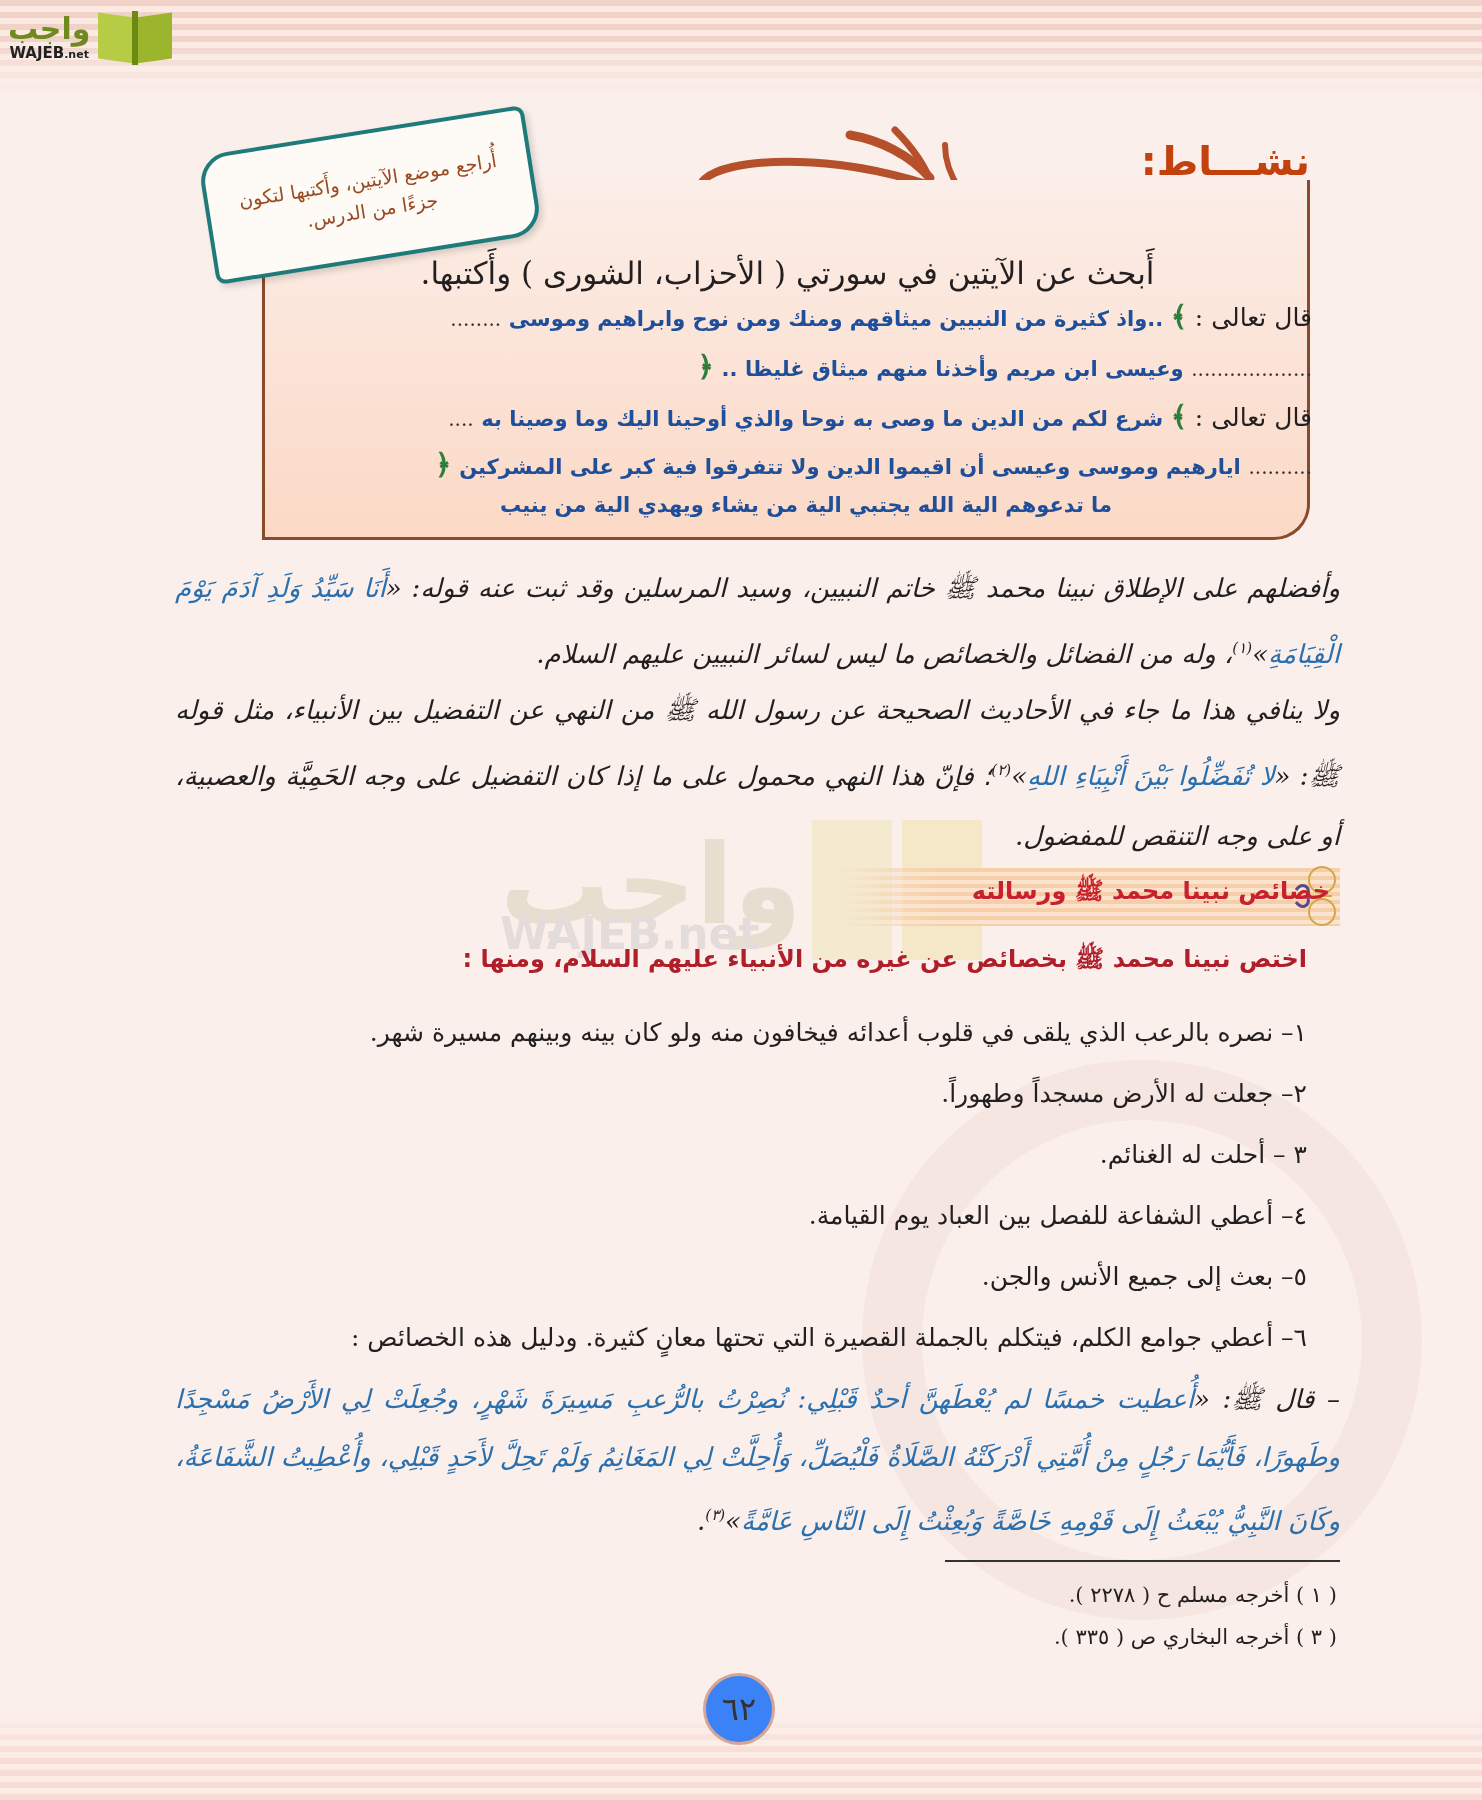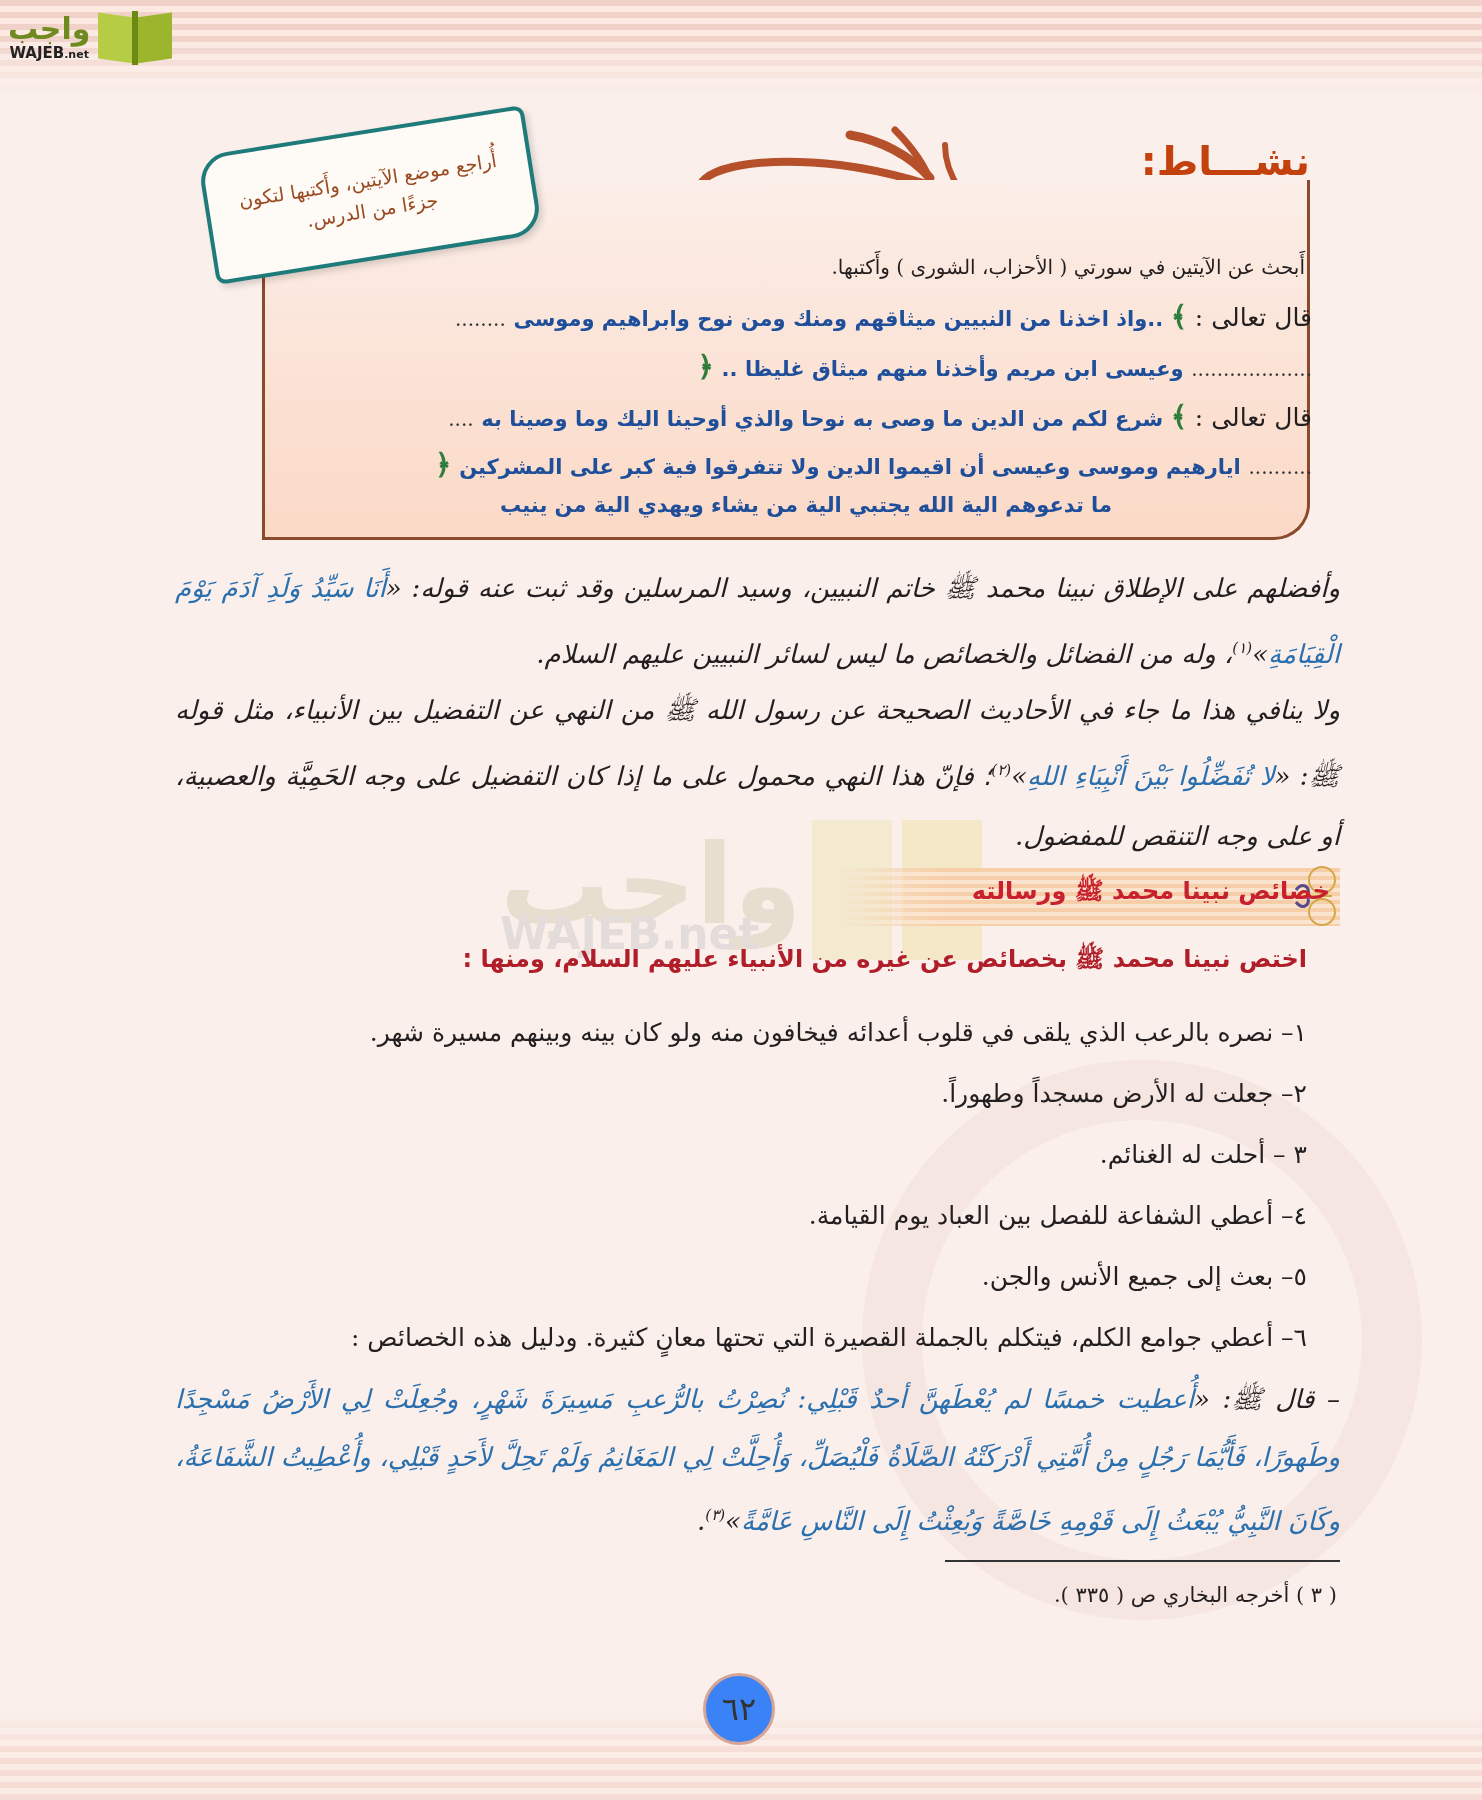--- a/index.html
+++ b/index.html
@@ -58,21 +58,21 @@
 
     .note-card {
       position: absolute; left: 205px; top: 130px; width: 330px; height: 130px;
       background: #fefaf6; border: 4px solid #1f7a7a; border-radius: 30px 10px 30px 10px;
       transform: rotate(-9deg); box-shadow: 3px 4px 6px rgba(0,0,0,.15);
       display: flex; align-items: center; justify-content: center;
     }
     .note-text { direction: rtl; text-align: center; font-size: 19px; line-height: 30px; color: #9a4a20; width: 280px; }
 
     .act-line { position: absolute; right: 0; direction: rtl; white-space: nowrap; }
-    .act-instr { top: 255px; left: 270px; width: 1035px; font-size: 20px; text-align: right; right: auto; }
+    .act-instr { top: 255px; left: 270px; width: 1035px; font-size: 31px; text-align: center; right: auto; }
     .quran-row { position: absolute; direction: rtl; white-space: nowrap; font-size: 24px; }
     .qlabel { color: #231f20; font-size: 25px; }
     .qtext { font-family: "DejaVu Sans", sans-serif; font-weight: bold; color: #1f4f9a; font-size: 21px; }
     .dots { color: #333; letter-spacing: 6px; font-size: 20px; }
     .bracket { color: #2e7d3a; font-size: 28px; font-weight: bold; }
 
     
     .para { position: absolute; left: 175px; width: 1165px; direction: rtl; text-align: justify; font-size: 26px; line-height: 60px; font-style: italic; }
     .hadith { color: #2a6fae; }
     .sup { font-size: 15px; vertical-align: super; }
@@ -154,21 +154,21 @@
 
 <div class="note-card">
   <p class="note-text">أُراجع موضع الآيتين، وأَكتبها لتكون جزءًا من الدرس.</p>
 </div>
 
 <div class="act-line act-instr" style="position:absolute;">أَبحث عن الآيتين في سورتي ( الأحزاب، الشورى ) وأَكتبها.</div>
 
 <div class="quran-row" style="right:170px; top:300px;">
   <span class="qlabel">قال تعالى :</span>
   <span class="bracket">﴾</span>
-  <span class="qtext">..واذ اخذنا من النبيين ميثاقهم ومنك ومن نوح وابراهيم وموسى</span>
+  <span class="qtext">..واذ كثيرة من النبيين ميثاقهم ومنك ومن نوح وابراهيم وموسى</span>
   <span class="dots">........</span>
 </div>
 <div class="quran-row" style="right:170px; top:350px;">
   <span class="dots">...................</span>
   <span class="qtext">وعيسى ابن مريم وأخذنا منهم ميثاق غليظا ..</span>
   <span class="bracket">﴿</span>
 </div>
 <div class="quran-row" style="right:170px; top:400px;">
   <span class="qlabel">قال تعالى :</span>
   <span class="bracket">﴾</span>
@@ -210,16 +210,17 @@
   <div class="list-item">٥– بعث إلى جميع الأنس والجن.</div>
   <div class="list-item">٦– أعطي جوامع الكلم، فيتكلم بالجملة القصيرة التي تحتها معانٍ كثيرة. ودليل هذه الخصائص :</div>
 </div>
 
 <p class="para" style="top:1370px; line-height:58px;">
   <span>– قال ﷺ: «</span><span class="hadith">أُعطيت خمسًا لم يُعْطَهنَّ أحدٌ قَبْلِي: نُصِرْتُ بالرُّعبِ مَسِيرَةَ شَهْرٍ، وجُعِلَتْ لِي الأَرْضُ مَسْجِدًا وطَهورًا، فَأَيُّمَا رَجُلٍ مِنْ أُمَّتِي أَدْرَكَتْهُ الصَّلَاةُ فَلْيُصَلِّ، وَأُحِلَّتْ لِي المَغَانِمُ وَلَمْ تَحِلَّ لأَحَدٍ قَبْلِي، وأُعْطِيتُ الشَّفَاعَةُ، وكَانَ النَّبِيُّ يُبْعَثُ إِلَى قَوْمِهِ خَاصَّةً وَبُعِثْتُ إِلَى النَّاسِ عَامَّةً</span><span>»</span><span class="sup">(٣)</span><span>.</span>
 </p>
 
 <div class="footnote-rule"></div>
 <div class="footnotes">
+  <div class="fn">( ١ )  أخرجه مسلم ح ( ٢٢٧٨ ).</div>
   <div class="fn">( ٣ ) أخرجه البخاري ص ( ٣٣٥ ).</div>
 </div>
 
 <div class="page-num">٦٢</div>
 
 </body></html>

